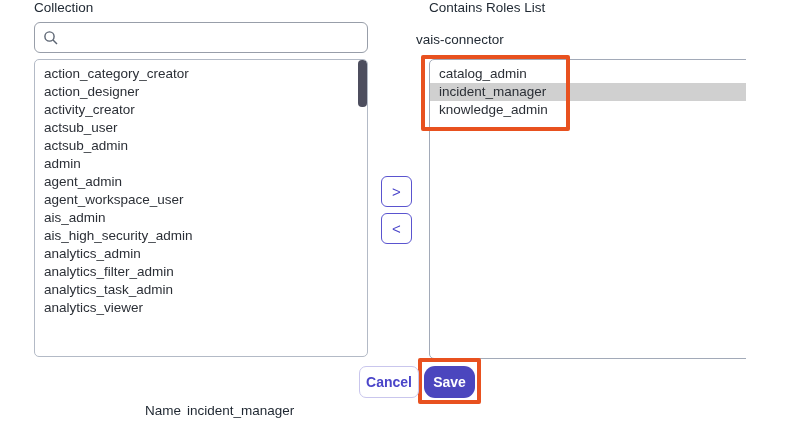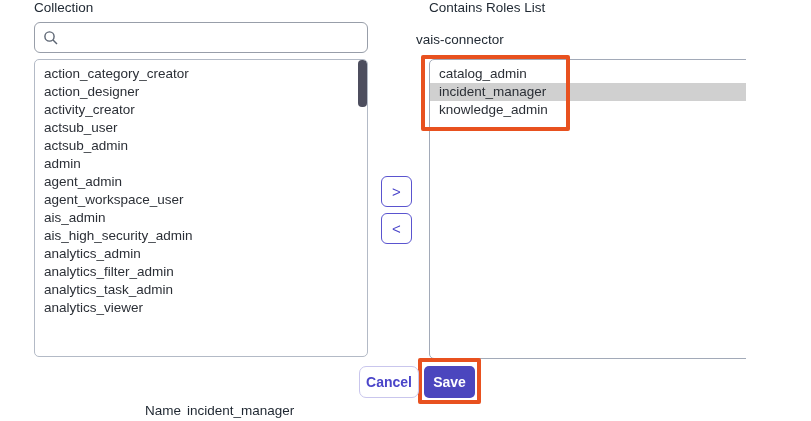--- a/index.html
+++ b/index.html
@@ -36,21 +36,21 @@
   #btn-right{top:176px;}
   #btn-left{top:213px;}
 
   
   .btn{position:absolute;top:366px;height:32px;box-sizing:border-box;
     font-family:"Liberation Sans",sans-serif;font-size:14px;font-weight:bold;
     display:flex;align-items:center;justify-content:center;cursor:pointer;}
   #cancel-btn{left:347px;width:60px;background:#ffffff;color:#4a45c9;
     border:1px solid #c9c6ed;border-radius:7px;}
   #save-btn{left:412px;width:51px;background:#4b46be;color:#ffffff;
-    border:none;border-radius:5px;}
+    border:none;border-radius:11px;}
 
   
   .annotation{position:absolute;border:4px solid #e8511f;border-radius:2px;
     pointer-events:none;box-sizing:border-box;background:transparent;}
   #annot-roles{left:409px;top:55px;width:149px;height:76px;}
   #annot-save{left:406px;top:358px;width:63px;height:46px;}
 
   
   .name-row{position:absolute;top:403px;font-size:13.5px;color:#1e2630;}
 </style>

